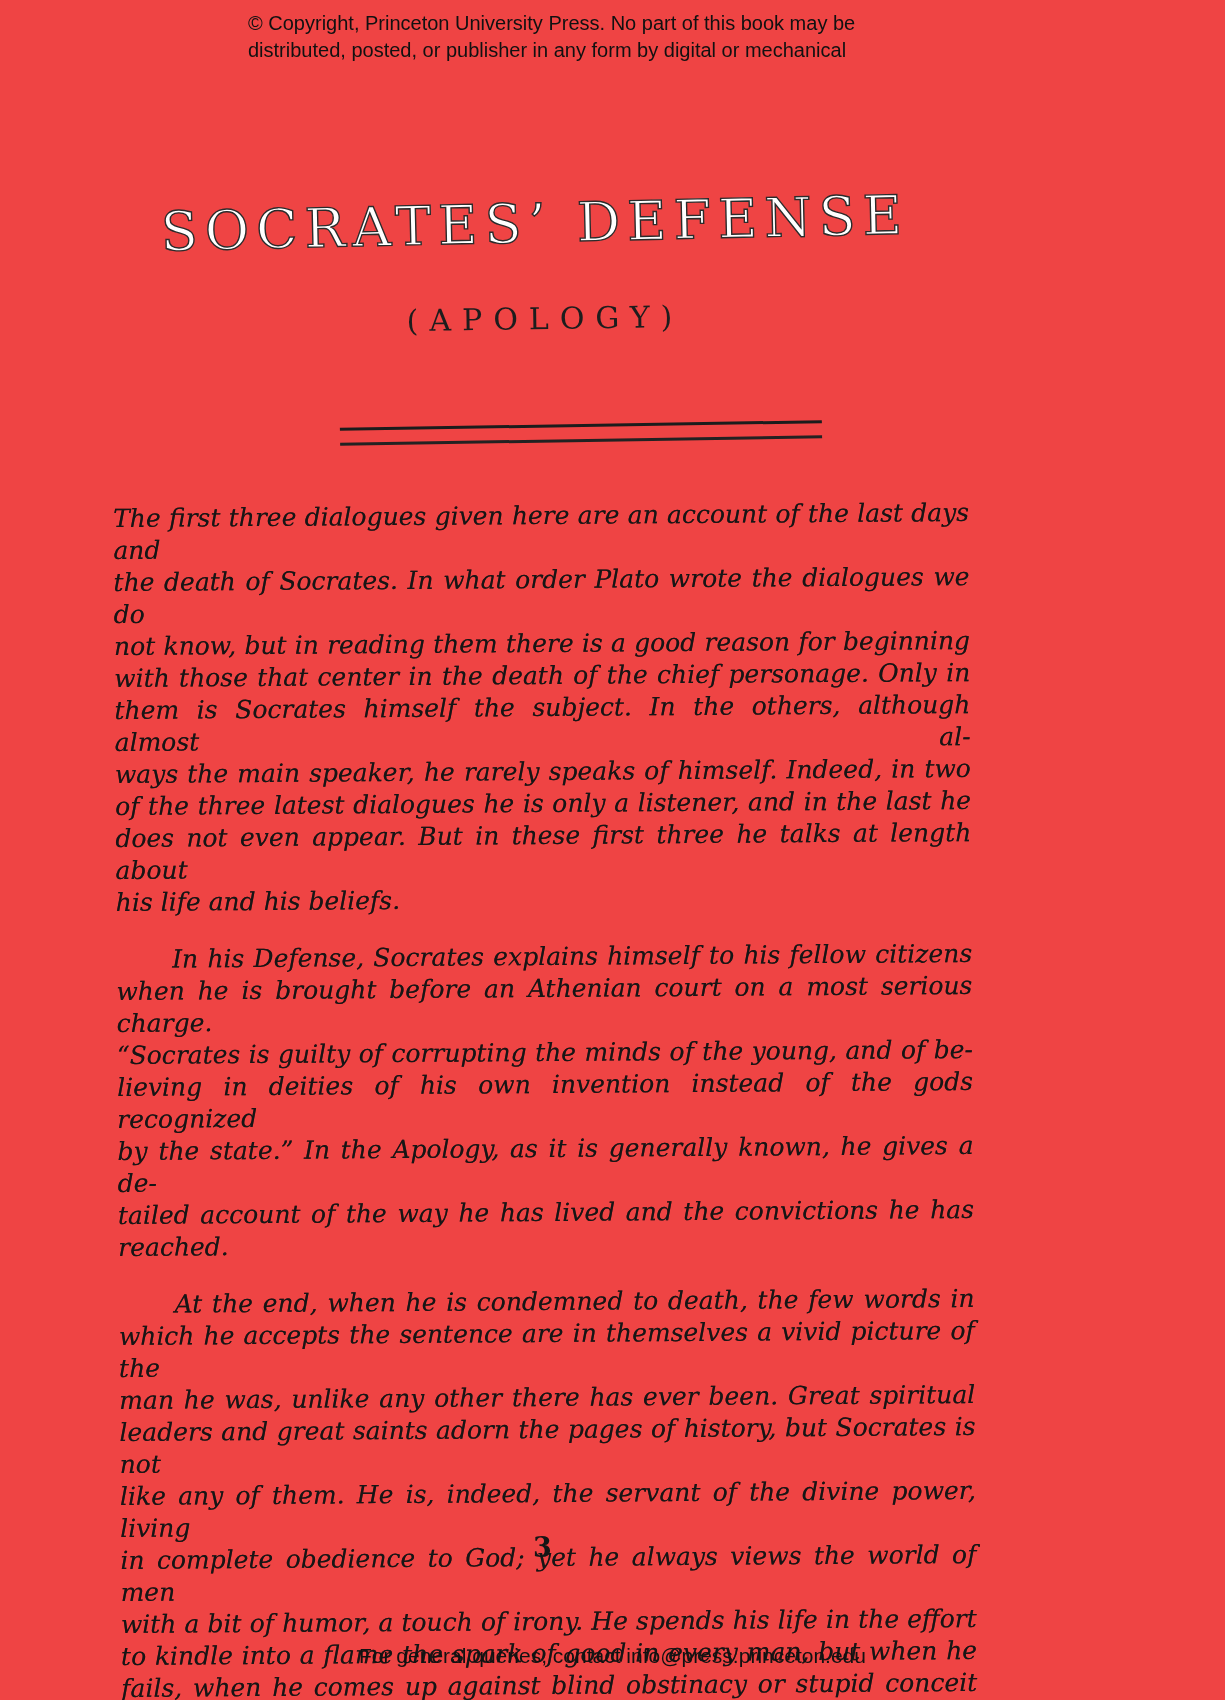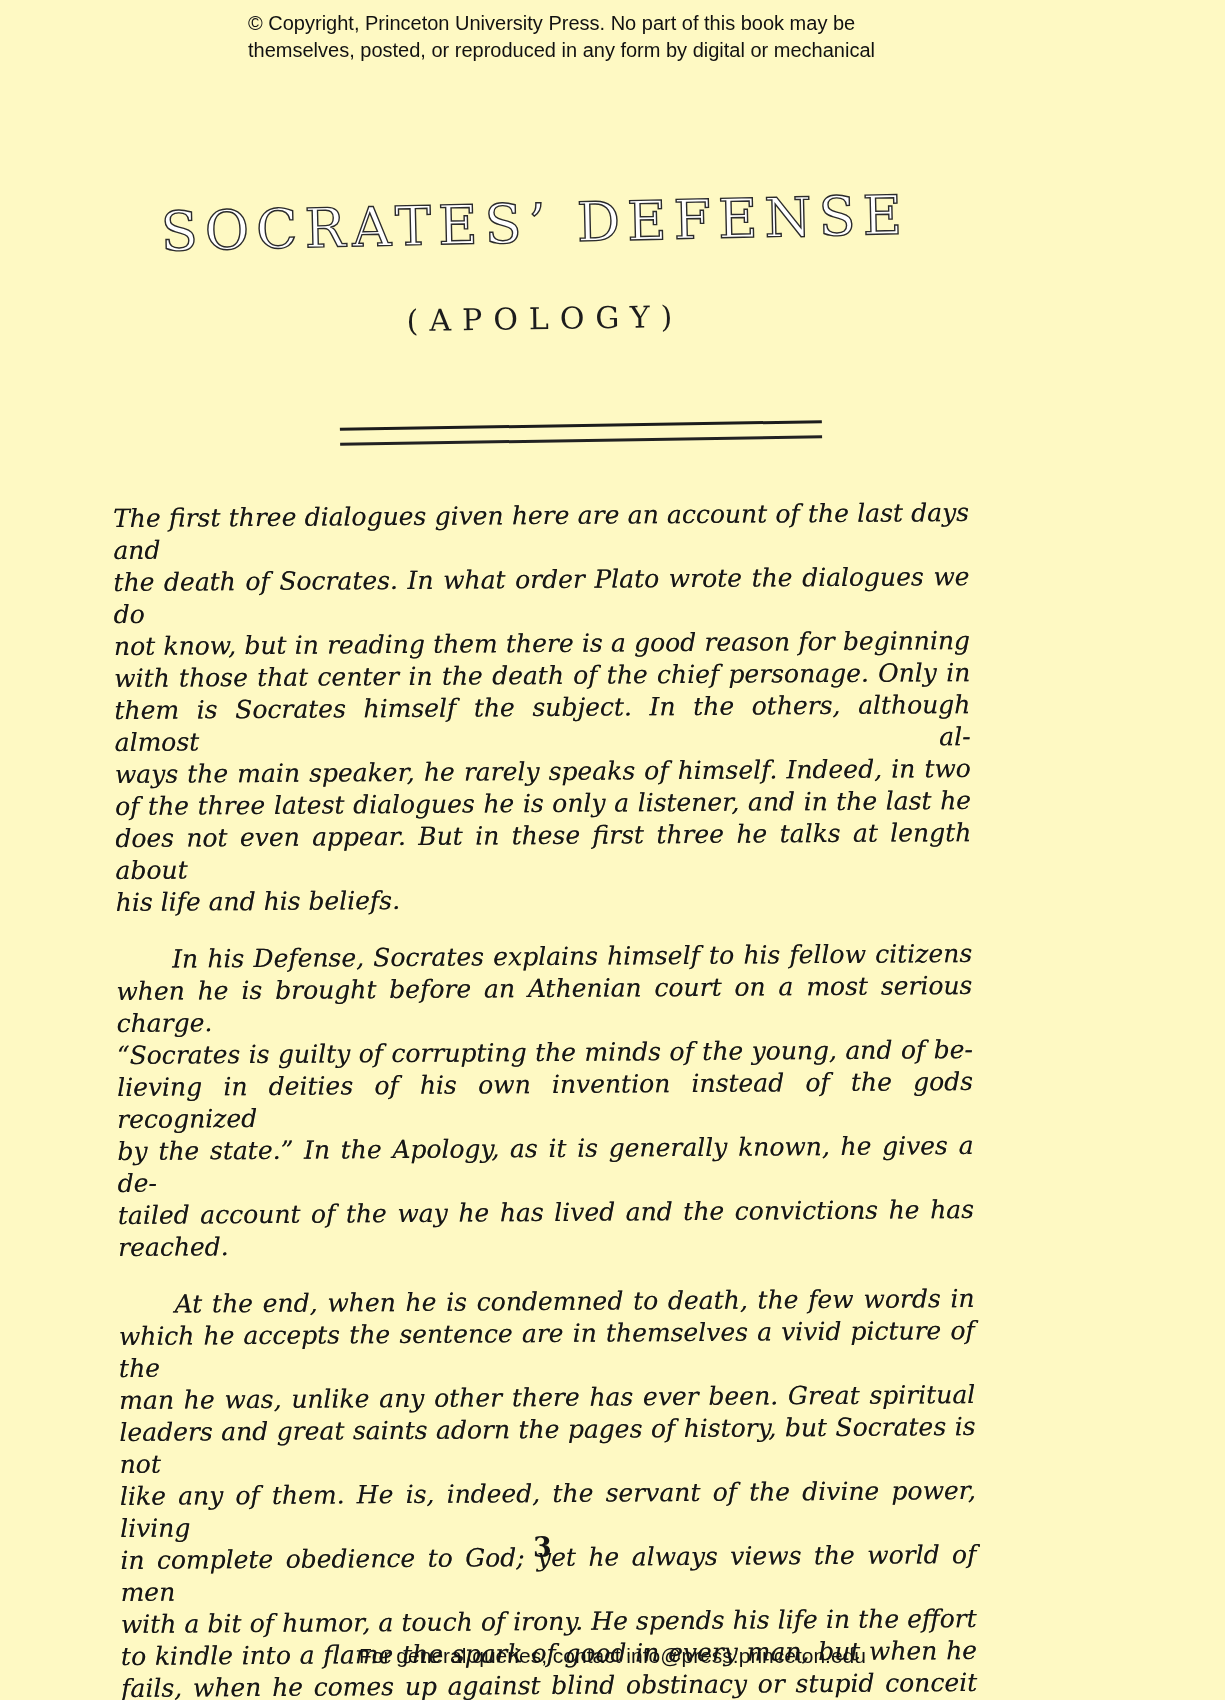--- a/index.html
+++ b/index.html
@@ -1,20 +1,20 @@
 <!DOCTYPE html>
 <html><head>
 <meta charset="utf-8">
 <style>
   html, body { margin: 0; padding: 0; background: #ffffff; }
   .page {
     position: relative;
     width: 1225px;
     height: 1700px;
-    background: #fef9c3;
+    background: #ef4444;
     overflow: hidden;
     font-family: "DejaVu Serif", serif;
     color: #1a1a1a;
   }
 
   
   .copyright {
     position: absolute;
     left: 248px;
     top: 10px;
@@ -111,21 +111,21 @@
     color: #161616;
   }
 </style>
 </head>
 <body>
 
 <div class="page">
 
   <div class="copyright">
     <div>© Copyright, Princeton University Press. No part of this book may be</div>
-    <div>themselves, posted, or reproduced in any form by digital or mechanical</div>
+    <div>distributed, posted, or publisher in any form by digital or mechanical</div>
   </div>
 
   <div class="title">SOCRATES’ DEFENSE</div>
   <div class="subtitle">(APOLOGY)</div>
 
   <div class="divider">
     <div class="rule-top"></div>
     <div class="rule-gap"></div>
     <div class="rule-bottom"></div>
   </div>

